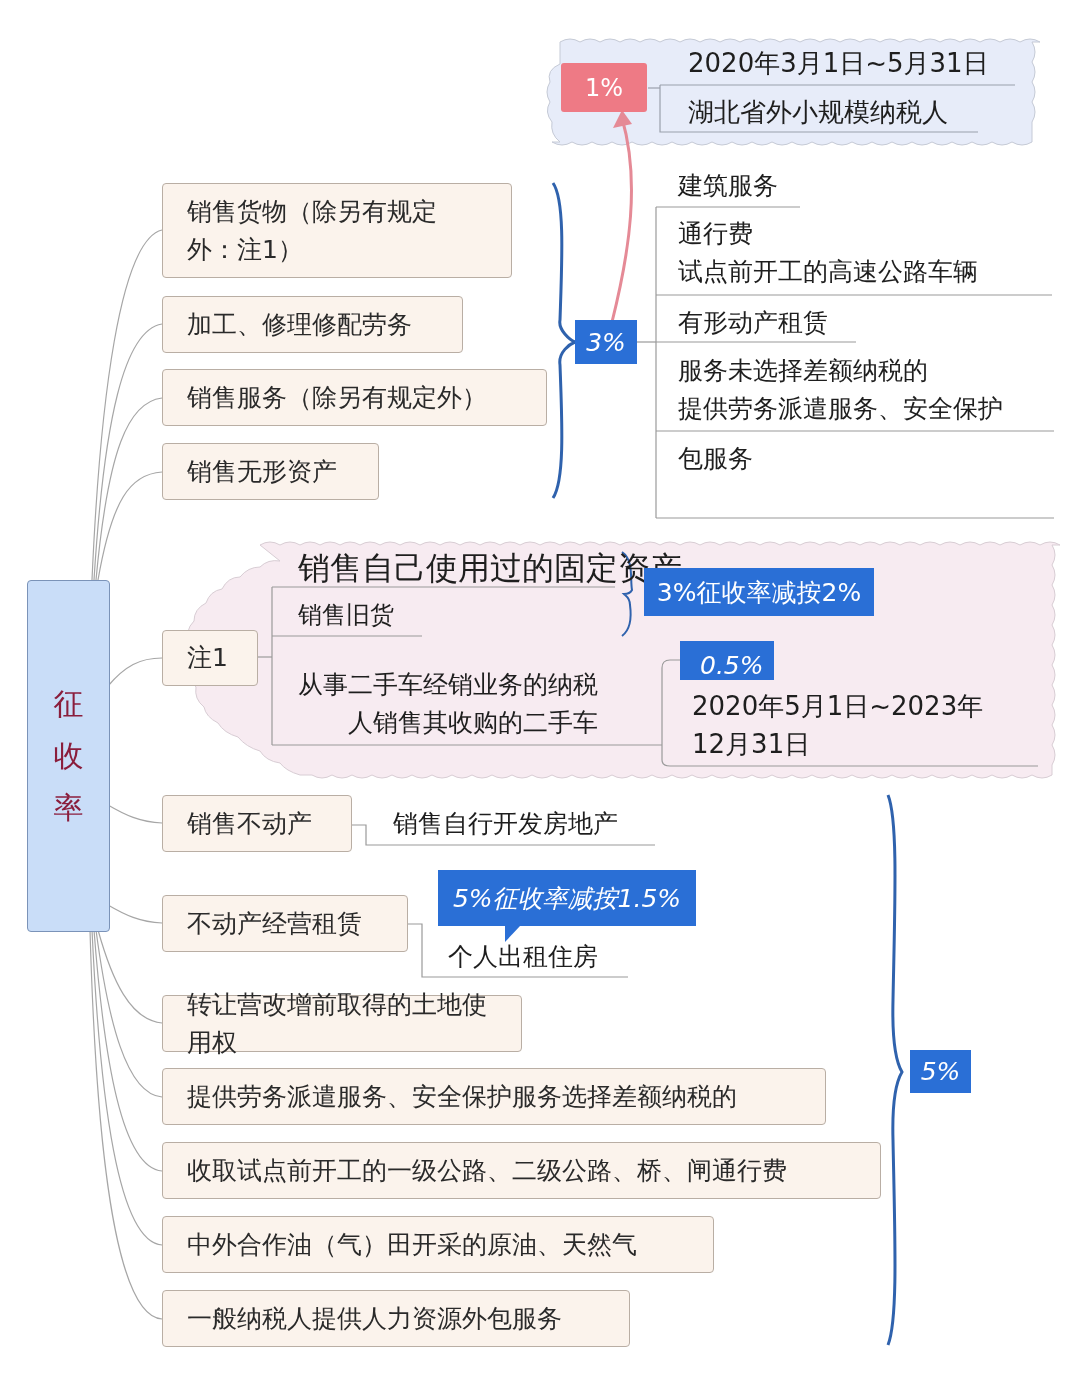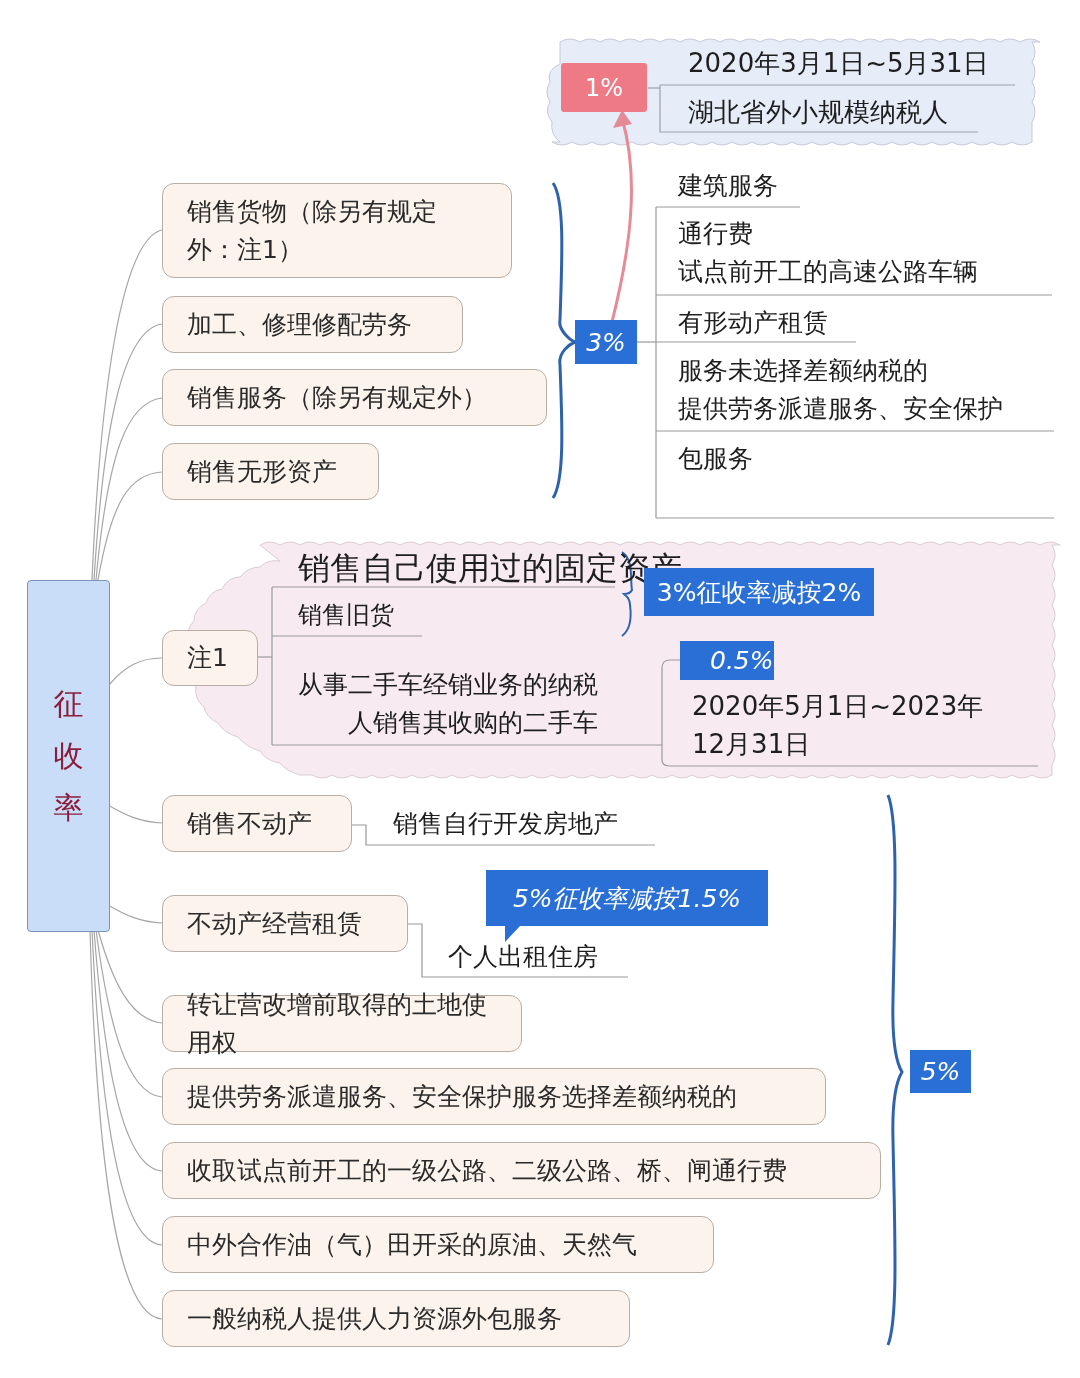--- a/index.html
+++ b/index.html
@@ -4,21 +4,21 @@
 <style>
   html, body { margin:0; padding:0; background:#ffffff; }
   body { width:1080px; height:1378px; position:relative; overflow:hidden;
          font-family:"DejaVu Sans","Liberation Sans",sans-serif; color:#222; }
   .abs { position:absolute; }
   svg.lines { position:absolute; left:0; top:0; width:1080px; height:1378px; pointer-events:none; }
   .root { background:#c9ddf8; border:1px solid #7b93b8; border-radius:4px;
           display:flex; flex-direction:column; align-items:center; justify-content:center;
           color:#8a1d3c; font-size:30px; line-height:52px; }
   .root span { display:block; }
-  .node { background:#fbf3ec; border:1px solid #b9aea4; border-radius:12px;
+  .node { background:#fbf3ec; border:1px solid #b9aea4; border-radius:4px;
           font-size:25px; line-height:38px; padding:0 24px; box-sizing:border-box;
           display:flex; align-items:center; color:#2a2a2a; }
   .leaf { font-size:25px; line-height:38px; color:#1e1e1e; white-space:nowrap; }
   .leaf.wrap { white-space:normal; }
   .badge-blue { background:#2a6fd6; color:#fff; font-style:italic;
                 display:flex; align-items:center; justify-content:center; font-size:25px; }
   .badge-blue.upright { font-style:normal; }
   .badge-red { background:#ee7a85; color:#fff; border-radius:3px;
                display:flex; align-items:center; justify-content:center; font-size:24px; }
 </style>
@@ -152,39 +152,39 @@
 <div class="abs leaf" style="left:298px;top:596px;font-size:24px;">
   <span>销售旧货</span>
 </div>
 <div class="abs badge-blue upright" style="left:644px;top:568px;width:230px;height:48px;">
   <span>3%征收率减按2%</span>
 </div>
 <div class="abs leaf wrap" style="left:298px;top:666px;font-size:25px;text-align:right;">
   <div>从事二手车经销业务的纳税</div>
   <div>人销售其收购的二手车</div>
 </div>
-<div class="abs badge-blue" style="left:680px;top:641px;width:94px;height:39px;justify-content:flex-start;padding-left:30px;box-sizing:border-box;">
+<div class="abs badge-blue" style="left:680px;top:641px;width:94px;height:39px;justify-content:flex-start;padding-left:20px;box-sizing:border-box;align-items:flex-end;">
   <span>0.5%</span>
 </div>
 <div class="abs leaf" style="left:692px;top:687px;font-size:26px;">
   <div>2020年5月1日~2023年</div>
   <div>12月31日</div>
 </div>
 
 <div class="abs node" style="left:162px;top:795px;width:190px;height:57px;">
   <span>销售不动产</span>
 </div>
 <div class="abs leaf" style="left:393px;top:805px;">
   <span>销售自行开发房地产</span>
 </div>
 
 <div class="abs node" style="left:162px;top:895px;width:246px;height:57px;">
   <span>不动产经营租赁</span>
 </div>
-<div class="abs badge-blue" style="left:438px;top:870px;width:282px;height:56px;margin-left:48px;">
+<div class="abs badge-blue" style="left:438px;top:870px;width:258px;height:56px;">
   <span>5%征收率减按1.5%</span>
 </div>
 <div class="abs leaf" style="left:448px;top:938px;">
   <span>个人出租住房</span>
 </div>
 
 <div class="abs node" style="left:162px;top:995px;width:360px;height:57px;">
   <span>转让营改增前取得的土地使用权</span>
 </div>
 <div class="abs node" style="left:162px;top:1068px;width:664px;height:57px;">

